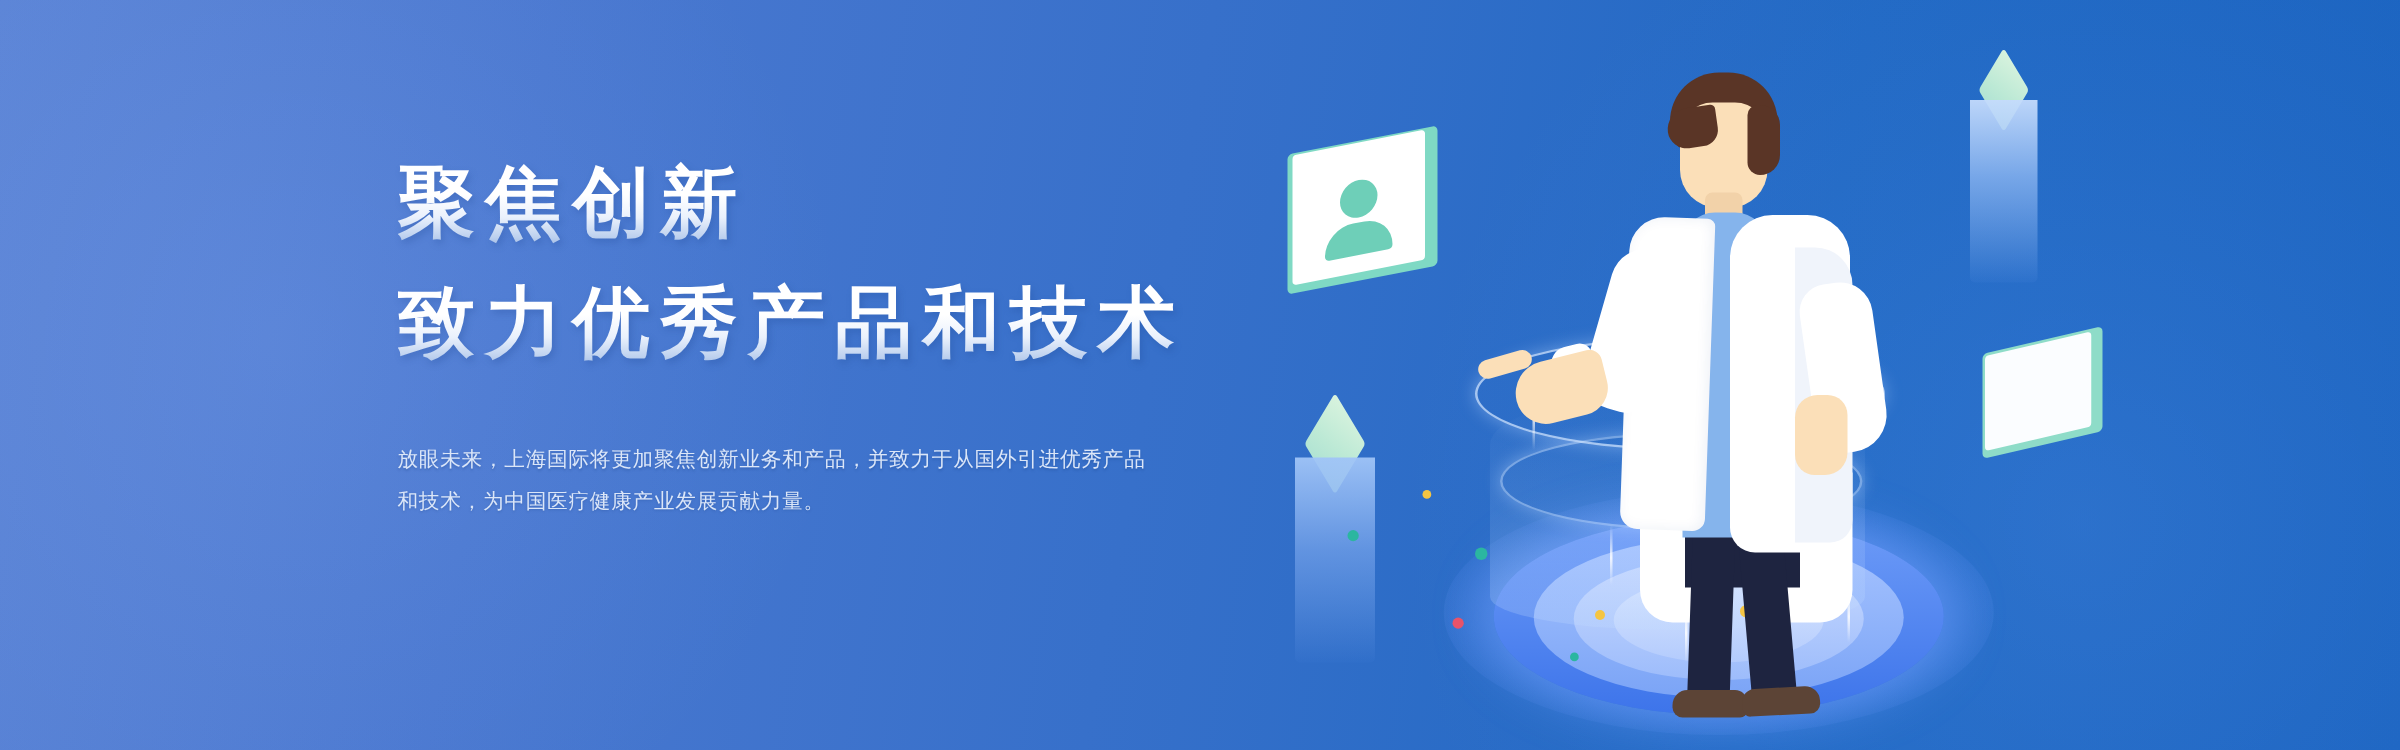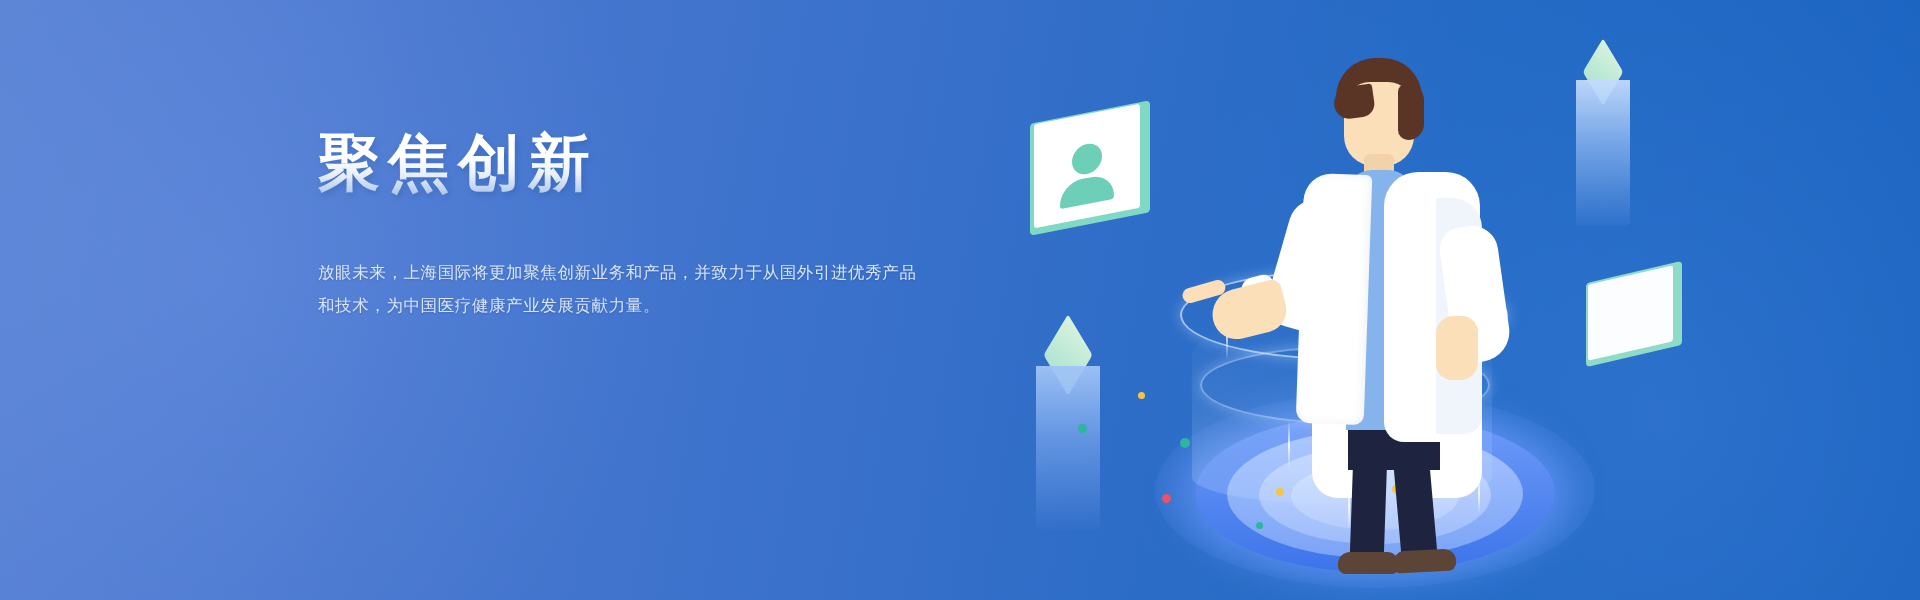--- a/index.html
+++ b/index.html
@@ -334,20 +334,21 @@
 </head>
 <body>
 
 <div class="banner">
 
   <div class="bg-glow-left"></div>
   <div class="bg-glow-right"></div>
 
   <div class="copy">
     <div class="headline-line l1">聚焦创新</div>
+    <div class="headline-line l2">致力优秀产品和技术</div>
     <p class="subcopy">放眼未来，上海国际将更加聚焦创新业务和产品，并致力于从国外引进优秀产品和技术，为中国医疗健康产业发展贡献力量。</p>
   </div>
 
   <div class="illustration">
 
     <div class="pillar pillar-tall">
       <div style="position:absolute;left:6px;top:0;width:54px;height:32px;">
         <div class="iso-top" style="width:38px;padding-bottom:38px;left:8px;top:-5px;"></div>
       </div>
       <div class="iso-col" style="top:22px;height:146px;left:6px;width:54px;"></div>

